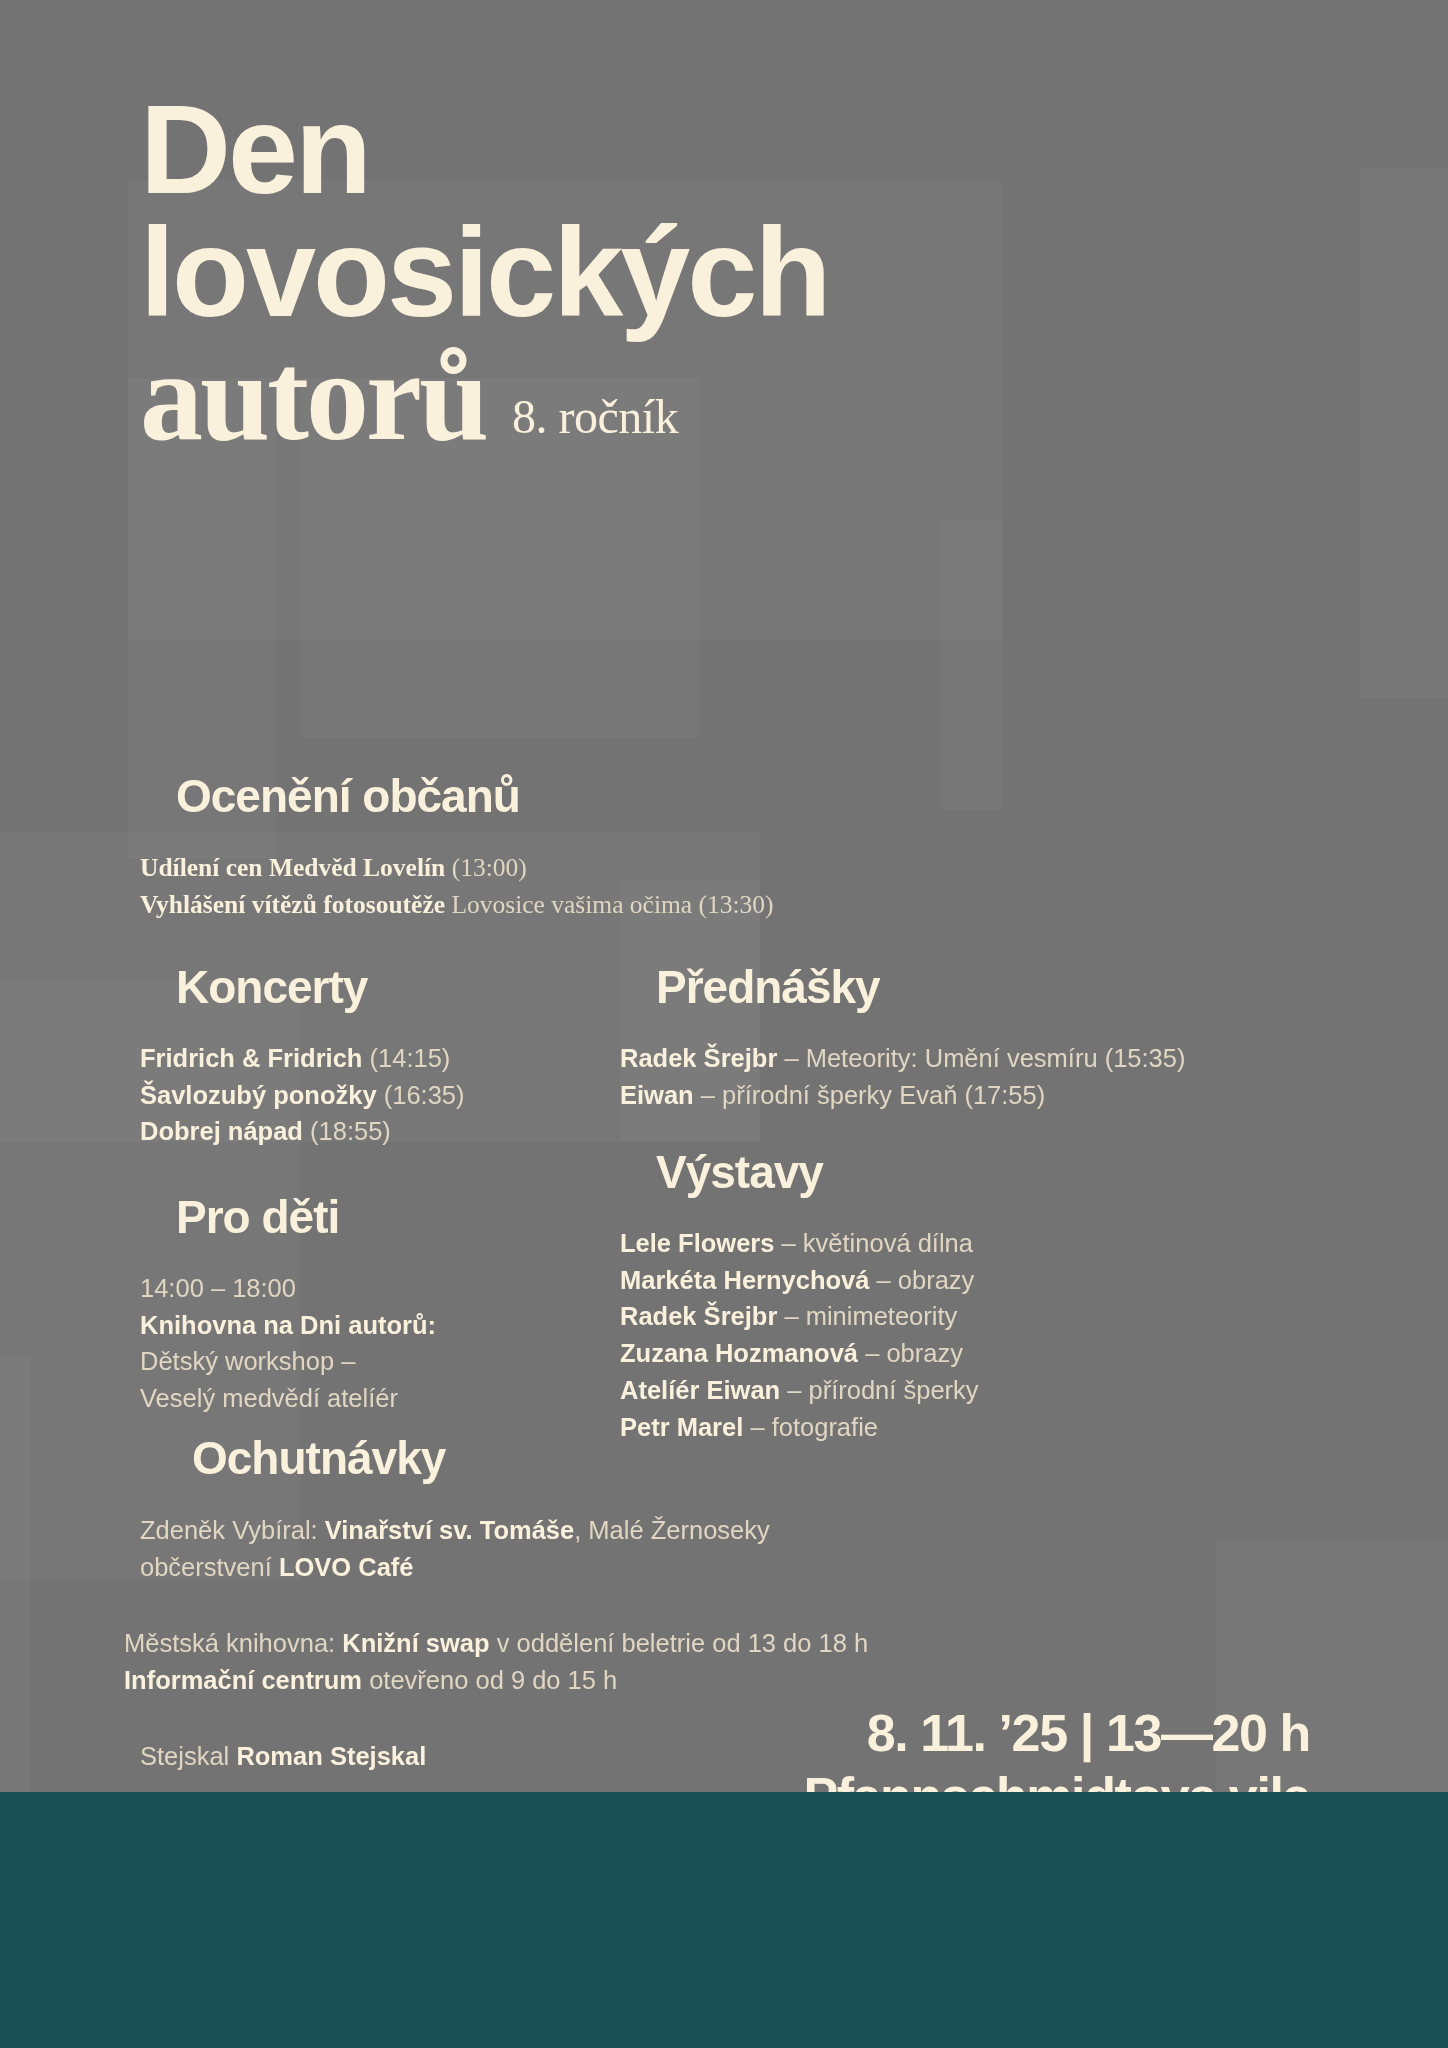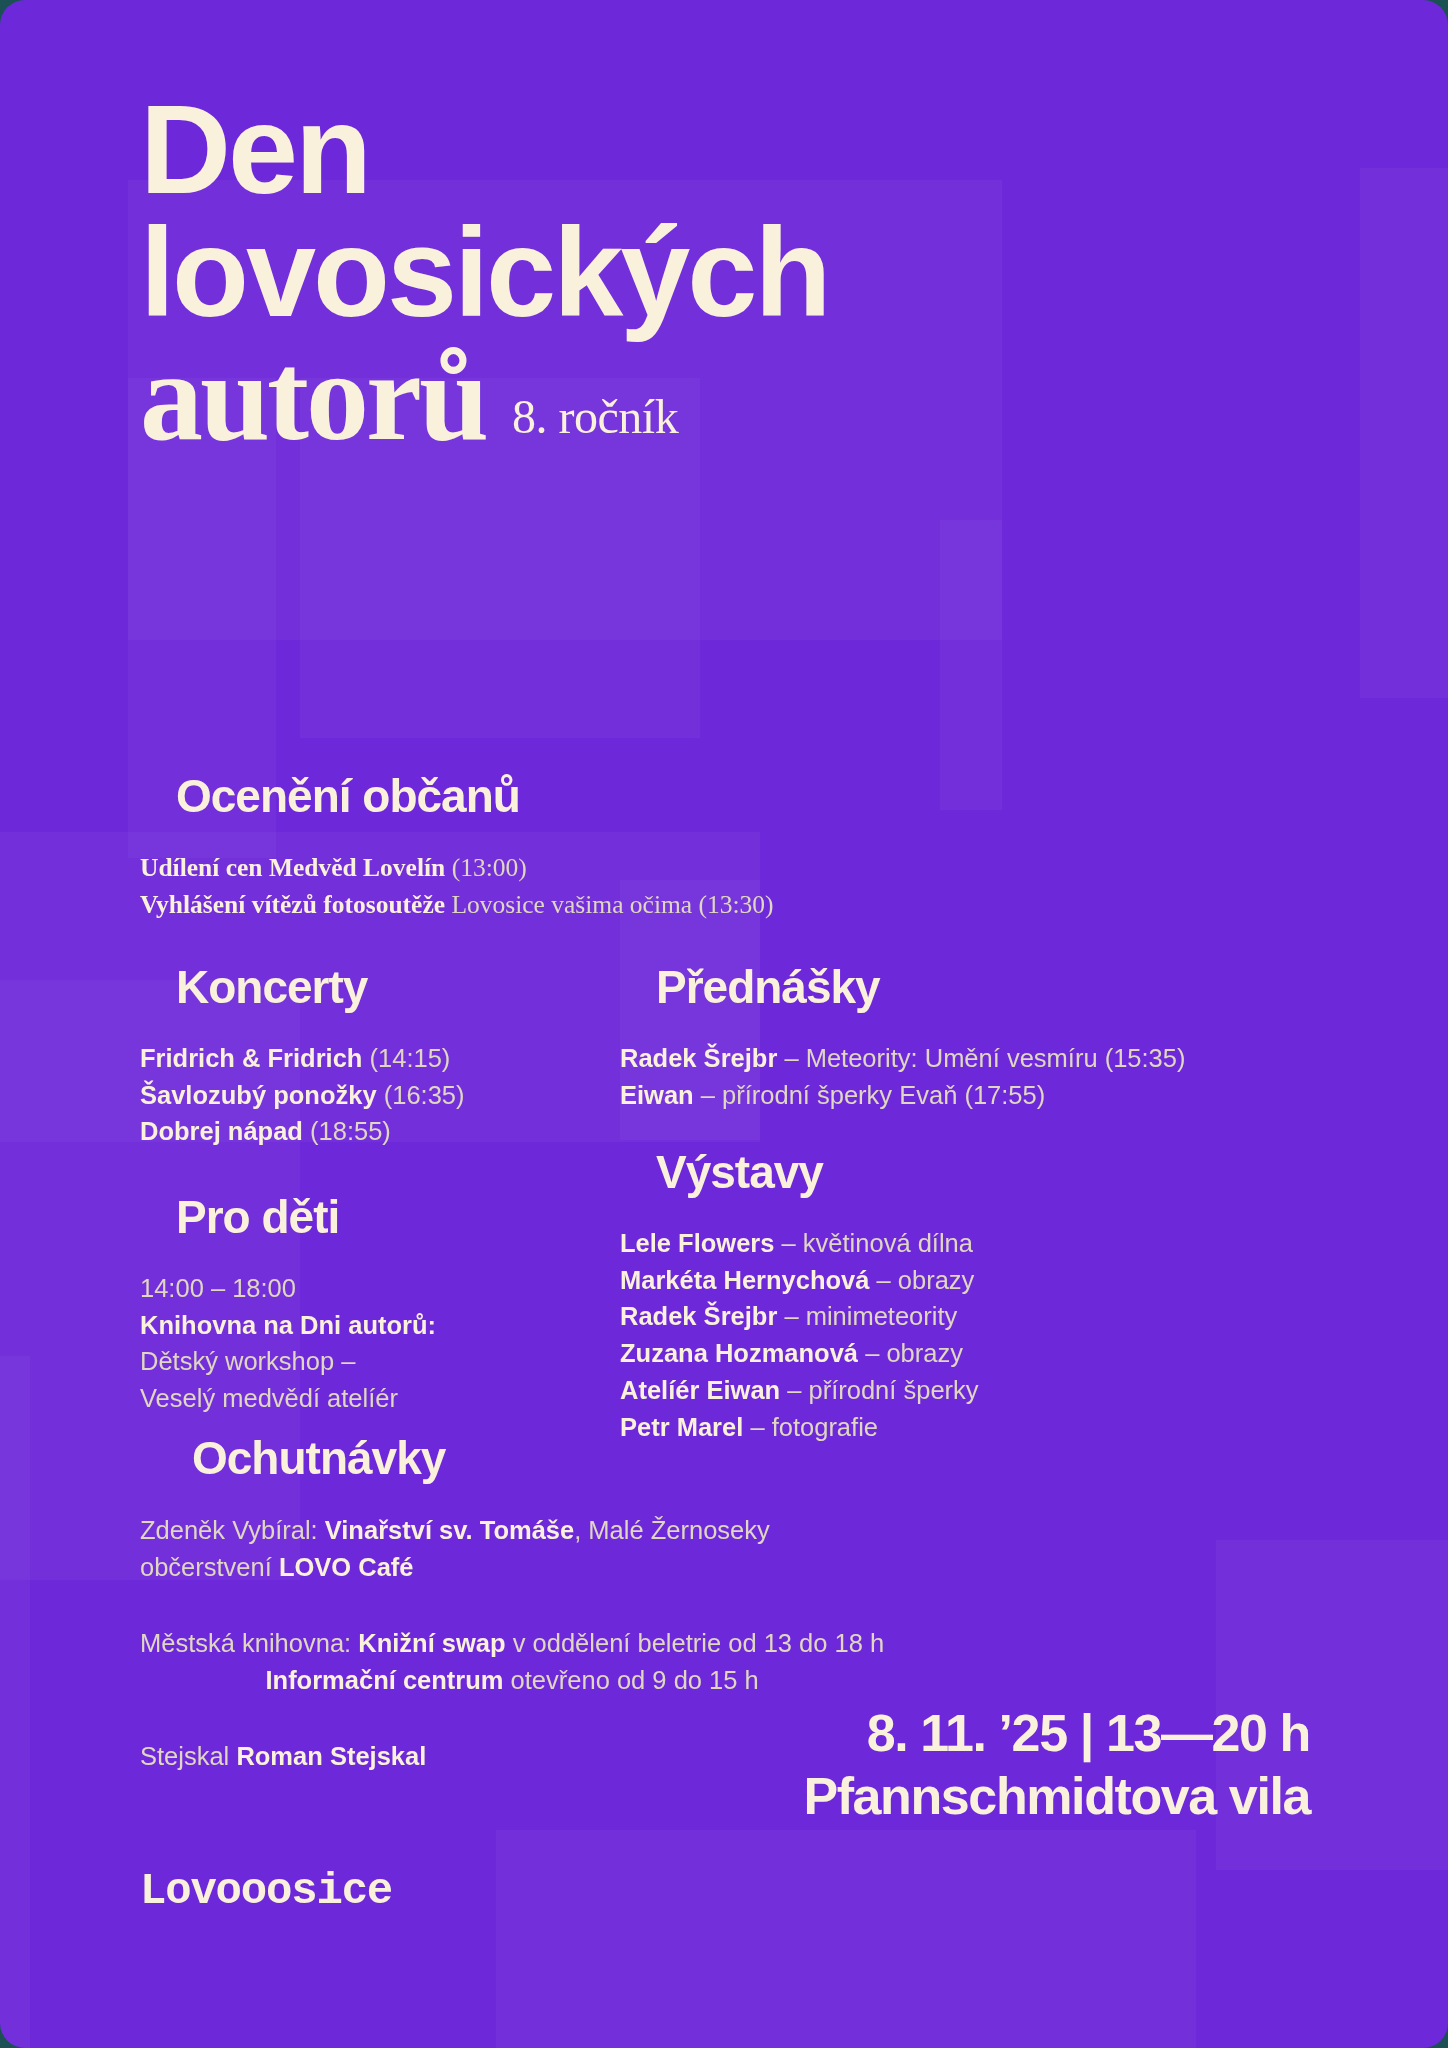--- a/index.html
+++ b/index.html
@@ -3,26 +3,25 @@
 <meta charset="utf-8">
 <style>
   html, body {
     margin: 0;
     padding: 0;
     background: #1b5154;
   }
   #poster {
     position: relative;
     width: 1448px;
-    height: 2048px;
-    background: #6d28d9;
+    height: 1792px;
+    background: #737373;
     overflow: hidden;
     font-family: "Liberation Sans", sans-serif;
     color: #f9f0dc;
-    border-radius: 25px;
     -webkit-font-smoothing: antialiased;
   }
 
   
   .bg-layer { position: absolute; inset: 0; z-index: 0; pointer-events: none; }
   .blk { position: absolute; background: #ffffff; opacity: 0.035; }
 
   
   .content { position: absolute; inset: 0; z-index: 2; }
 
@@ -84,21 +83,21 @@
   .prednasky-b { position: absolute; left: 620px; top: 1040px; }
 
   .prodeti-h   { position: absolute; left: 140px; top: 1193px; }
   .prodeti-b   { position: absolute; left: 140px; top: 1270px; }
 
   .vystavy-h   { position: absolute; left: 620px; top: 1148px; }
   .vystavy-b   { position: absolute; left: 620px; top: 1225px; }
 
   .ochut-h     { position: absolute; left: 156px; top: 1434px; }
   .ochut-b1    { position: absolute; left: 140px; top: 1512px; }
-  .ochut-b2    { position: absolute; left: 140px; top: 1625px; text-align: center; }
+  .ochut-b2    { position: absolute; left: 124px; top: 1625px; }
   .ochut-b3    { position: absolute; left: 140px; top: 1738px; }
 
   .brand {
     position: absolute;
     left: 140px;
     top: 1866px;
     font-size: 44px;
     font-weight: 700;
     letter-spacing: -1.2px;
     color: #faf1dd;

